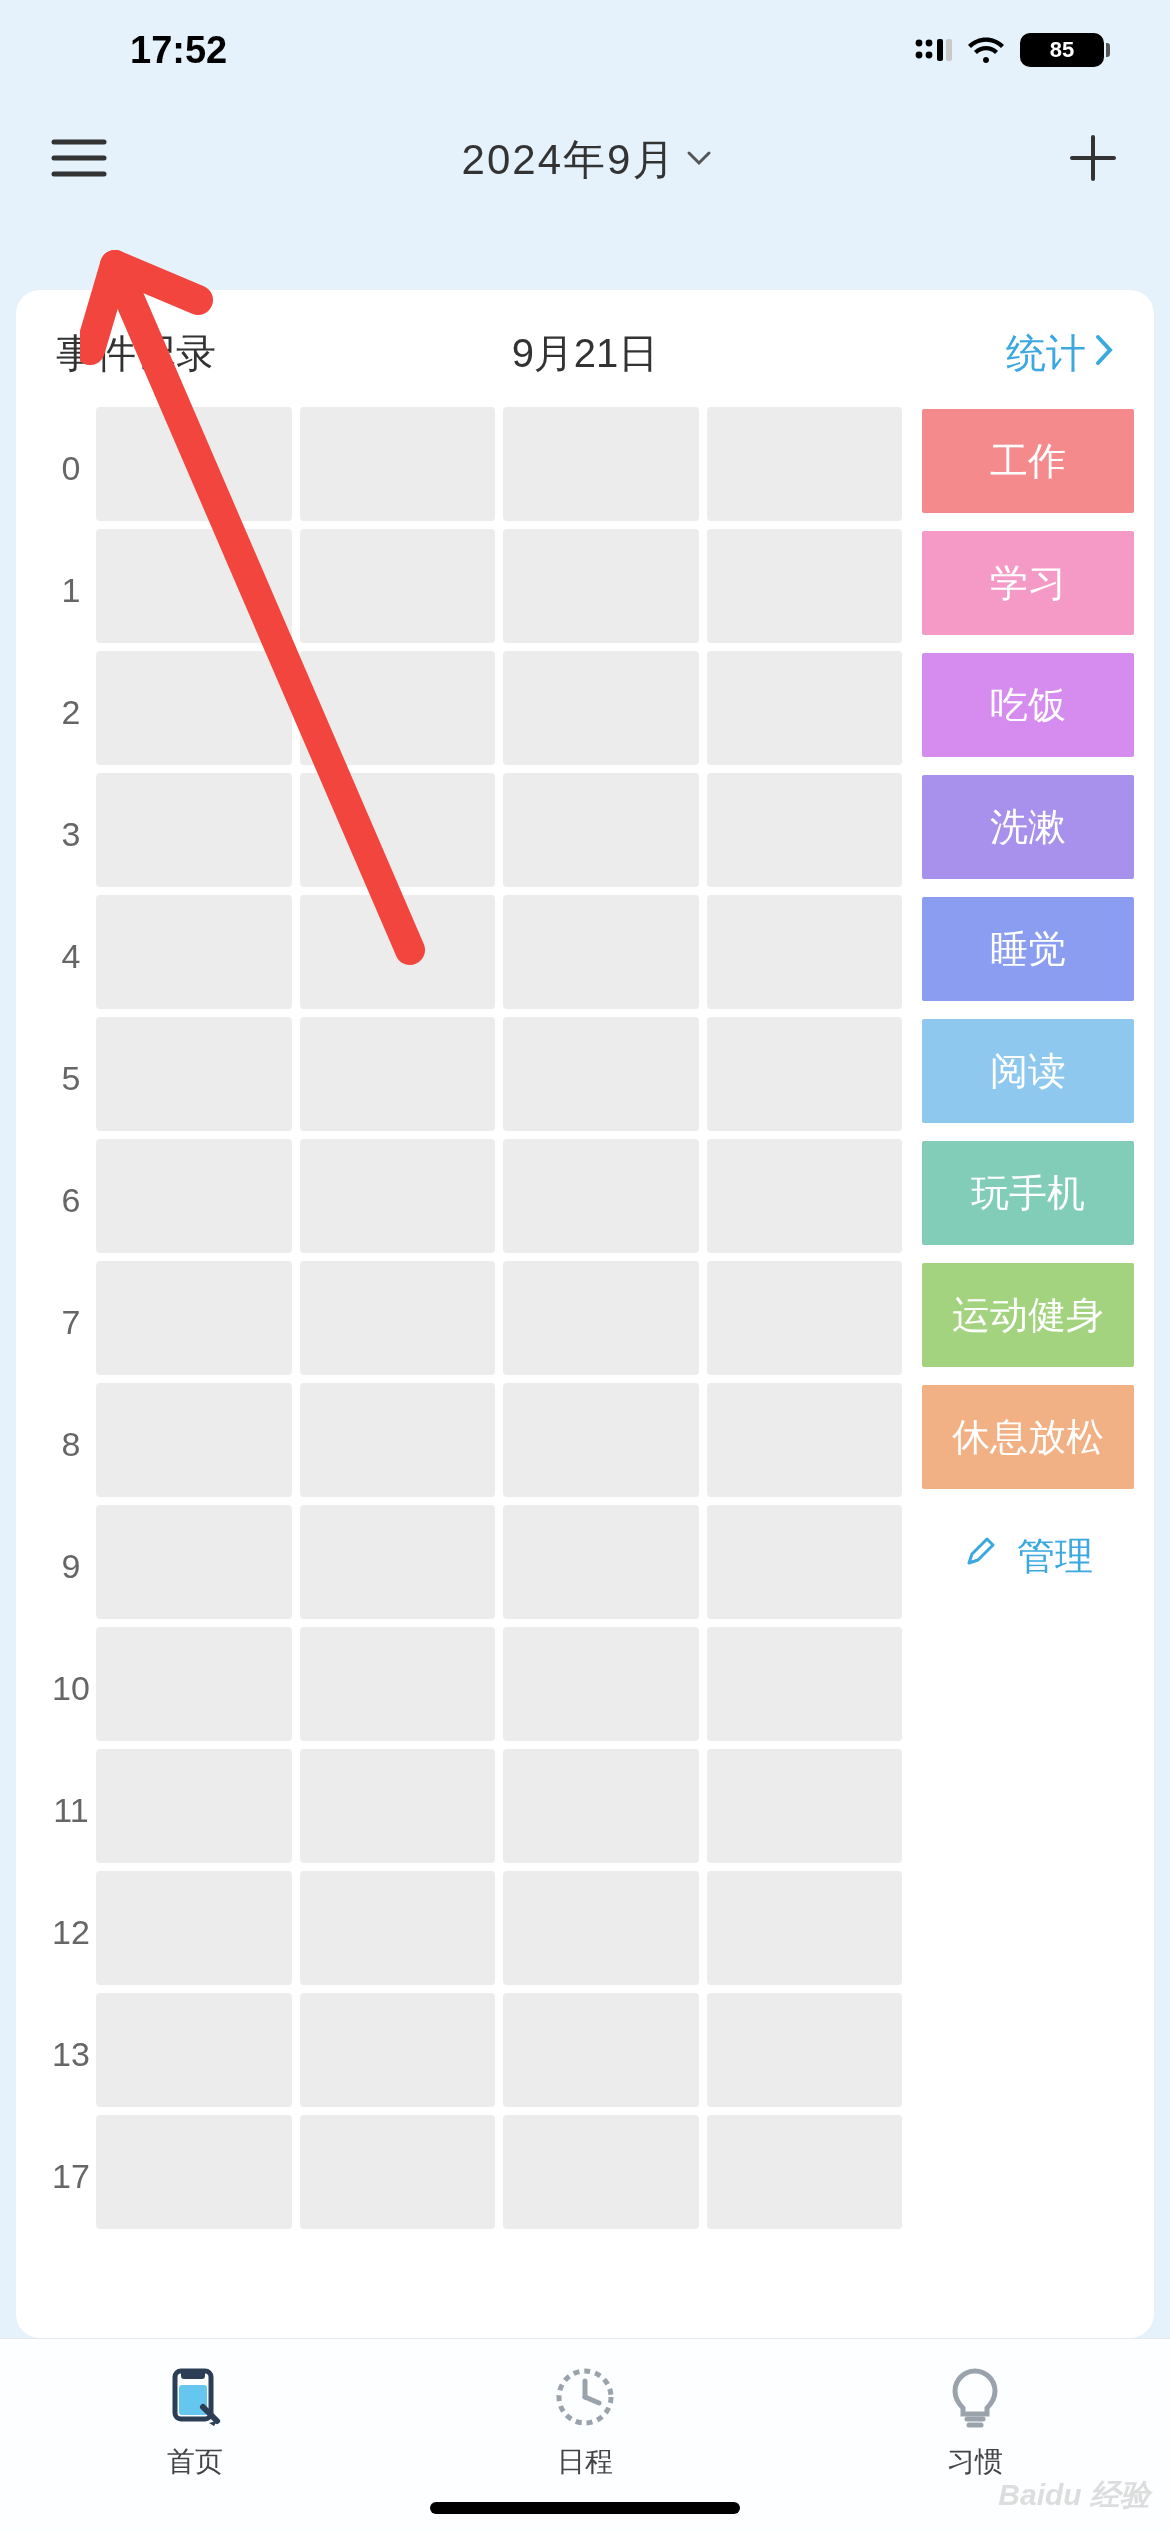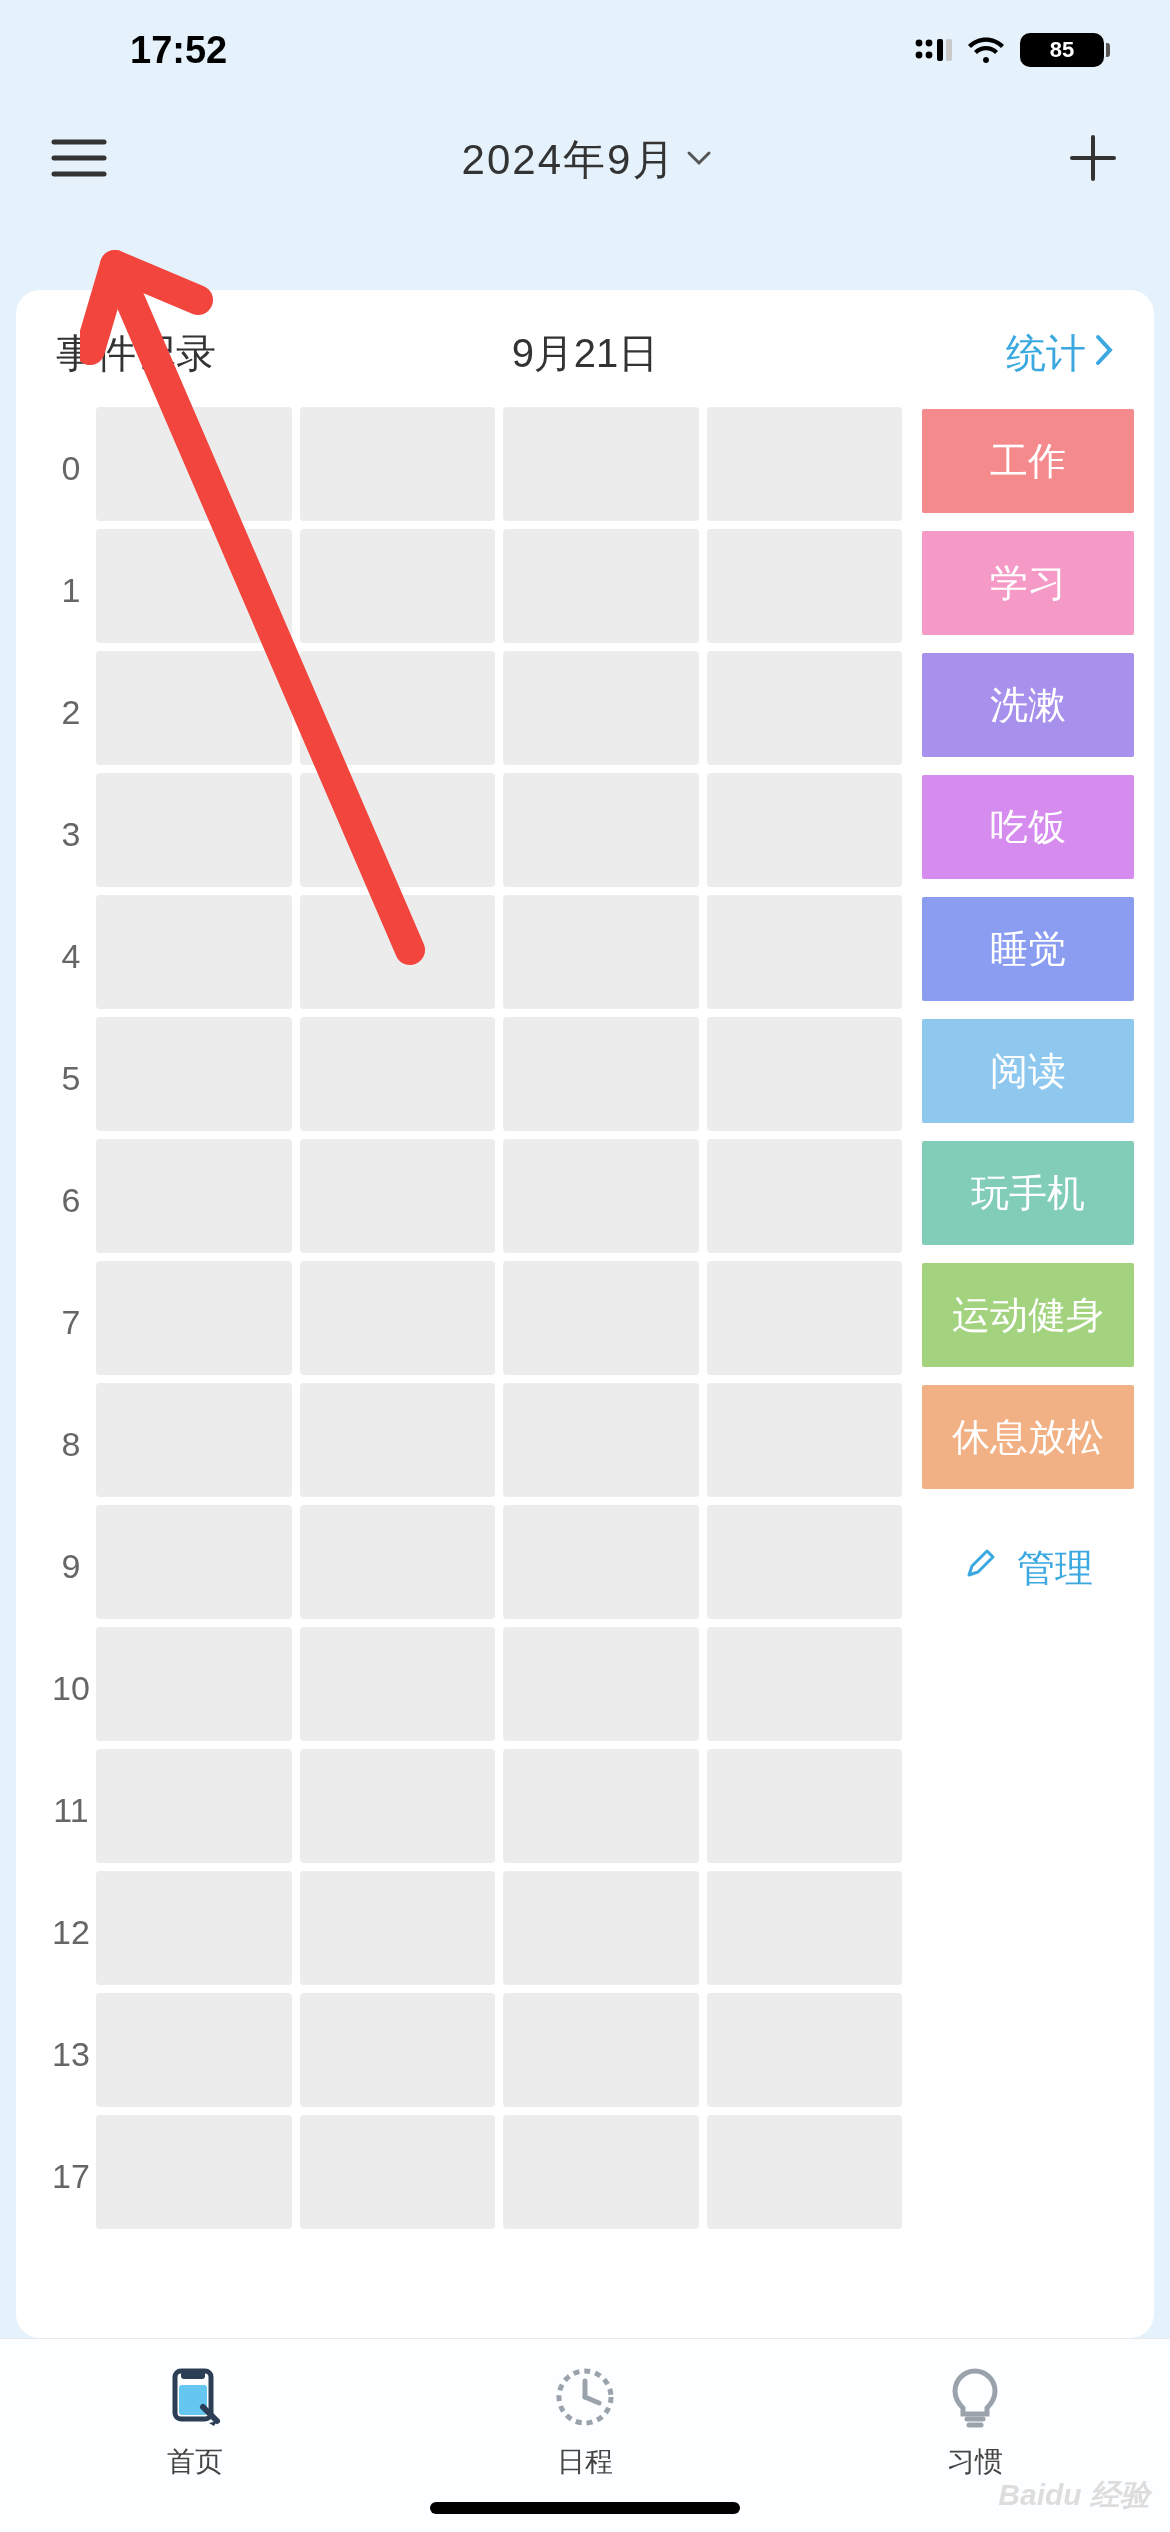--- a/index.html
+++ b/index.html
@@ -77,21 +77,21 @@
   .grid-cell { flex: 1; background: #ececec; border-radius: 4px; }
 
   
   .cat-col { width: 212px; display: flex; flex-direction: column; gap: 18px; padding-top: 2px; }
   .cat-btn {
     height: 104px; border-radius: 2px; display: flex; align-items: center; justify-content: center;
     font-size: 38px; color: #fff; font-weight: 400;
   }
   .manage-link {
     display: flex; align-items: center; justify-content: center; gap: 20px;
-    font-size: 38px; color: #3ba8e0; margin-top: 36px;
+    font-size: 38px; color: #3ba8e0; margin-top: 24px;
   }
   .pencil-icon { color: #3ba8e0; }
 
   
   .tab-bar {
     position: absolute; left: 0; right: 0; bottom: 0; height: 194px;
     background: #fcfeff;
     display: flex; justify-content: space-around; align-items: flex-start;
     padding-top: 22px;
     border-top: 1px solid #e8e8e8;
@@ -287,22 +287,22 @@
             <div class="grid-cell"></div>
             <div class="grid-cell"></div>
             <div class="grid-cell"></div>
             <div class="grid-cell"></div>
           </div>
         </div>
     </div>
     <div class="cat-col" id="cat-col">
         <div class="cat-btn" style="background: rgb(244, 138, 140);">工作</div>
         <div class="cat-btn" style="background: rgb(245, 154, 198);">学习</div>
+        <div class="cat-btn" style="background: rgb(214, 140, 239);">吃饭</div>
         <div class="cat-btn" style="background: rgb(168, 145, 237);">洗漱</div>
-        <div class="cat-btn" style="background: rgb(214, 140, 239);">吃饭</div>
         <div class="cat-btn" style="background: rgb(138, 157, 240);">睡觉</div>
         <div class="cat-btn" style="background: rgb(143, 200, 238);">阅读</div>
         <div class="cat-btn" style="background: rgb(130, 205, 183);">玩手机</div>
         <div class="cat-btn" style="background: rgb(163, 211, 127);">运动健身</div>
         <div class="cat-btn" style="background: rgb(242, 177, 133);">休息放松</div>
         <div class="manage-link">
   <span class="pencil-icon">
     <svg width="34" height="34" viewBox="0 0 34 34">
               <path d="M6 28l3-9L24 4l6 6L15 25l-9 3z" fill="none" stroke="#3ba8e0" stroke-width="3" stroke-linejoin="round"></path>
             </svg>

